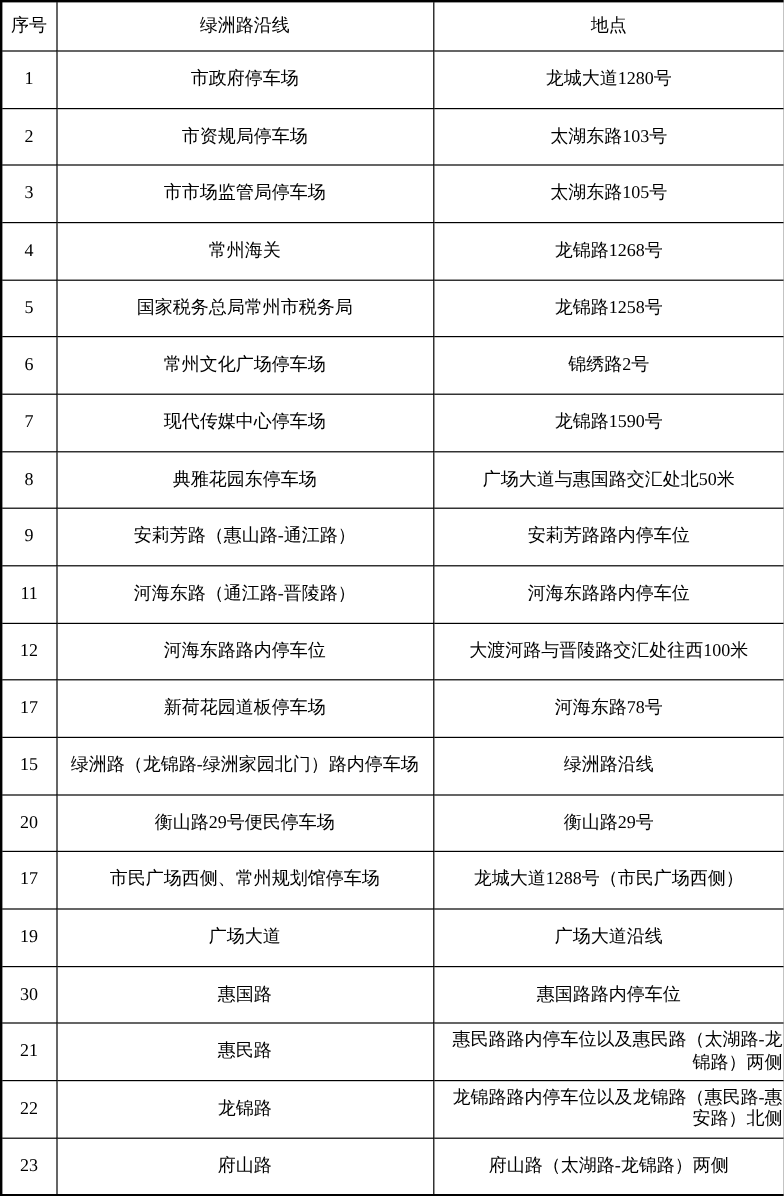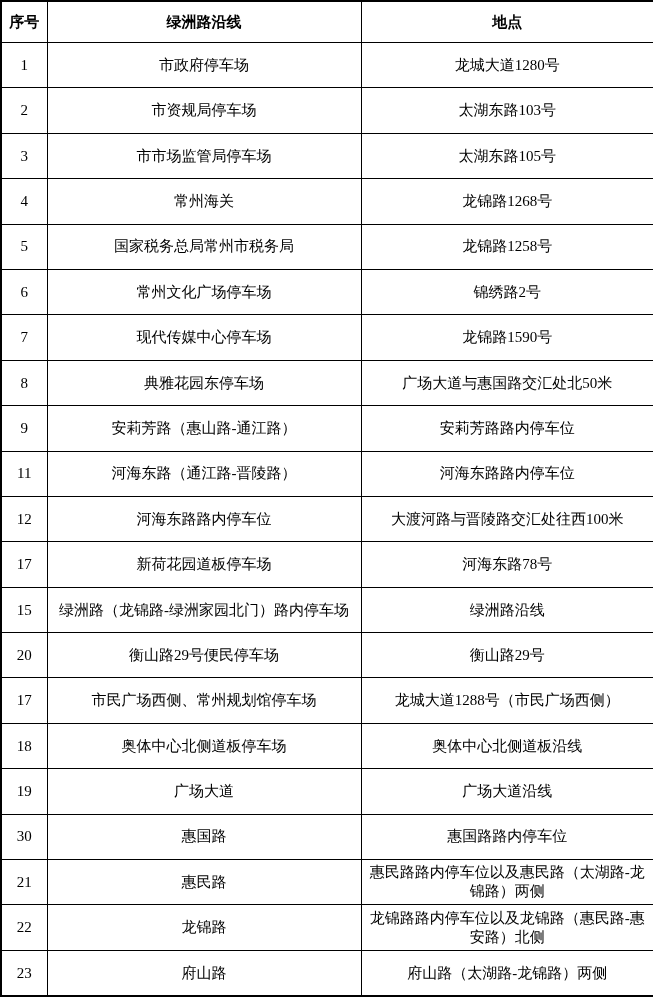--- a/index.html
+++ b/index.html
@@ -27,26 +27,26 @@
     text-align: center;
     vertical-align: middle;
     font-family: "Liberation Serif", sans-serif;
     font-size: 15px;
     color: #000000;
     padding: 0 2px;
     line-height: 1.25;
     overflow: hidden;
   }
   th {
-    font-weight: bold;
+    font-weight: normal;
     font-size: 15px;
   }
   tr { height: 41.5px; }
   td.align-left {
-    text-align: center;
+    text-align: right;
     padding: 0 1px;
   }
 </style>
 </head>
 <body>
 
 <table>
   <colgroup>
     <col class="c1">
     <col class="c2">
@@ -129,25 +129,20 @@
         <td>20</td>
         <td>衡山路29号便民停车场</td>
         <td>衡山路29号</td>
       </tr>
       <tr>
         <td>17</td>
         <td>市民广场西侧、常州规划馆停车场</td>
         <td>龙城大道1288号（市民广场西侧）</td>
       </tr>
       <tr>
-        <td>18</td>
-        <td>奥体中心北侧道板停车场</td>
-        <td>奥体中心北侧道板沿线</td>
-      </tr>
-      <tr>
         <td>19</td>
         <td>广场大道</td>
         <td>广场大道沿线</td>
       </tr>
       <tr>
         <td>30</td>
         <td>惠国路</td>
         <td>惠国路路内停车位</td>
       </tr>
       <tr>

